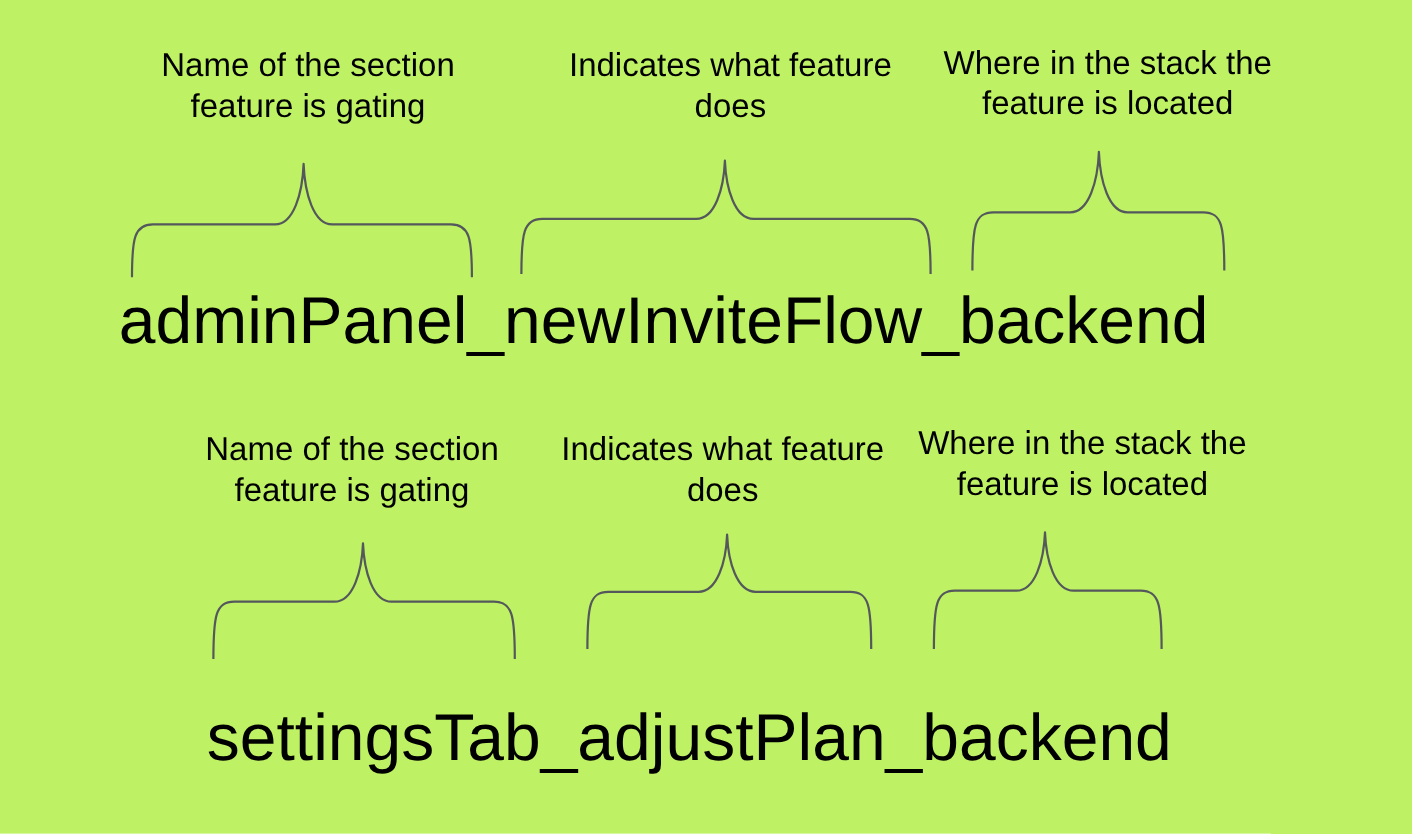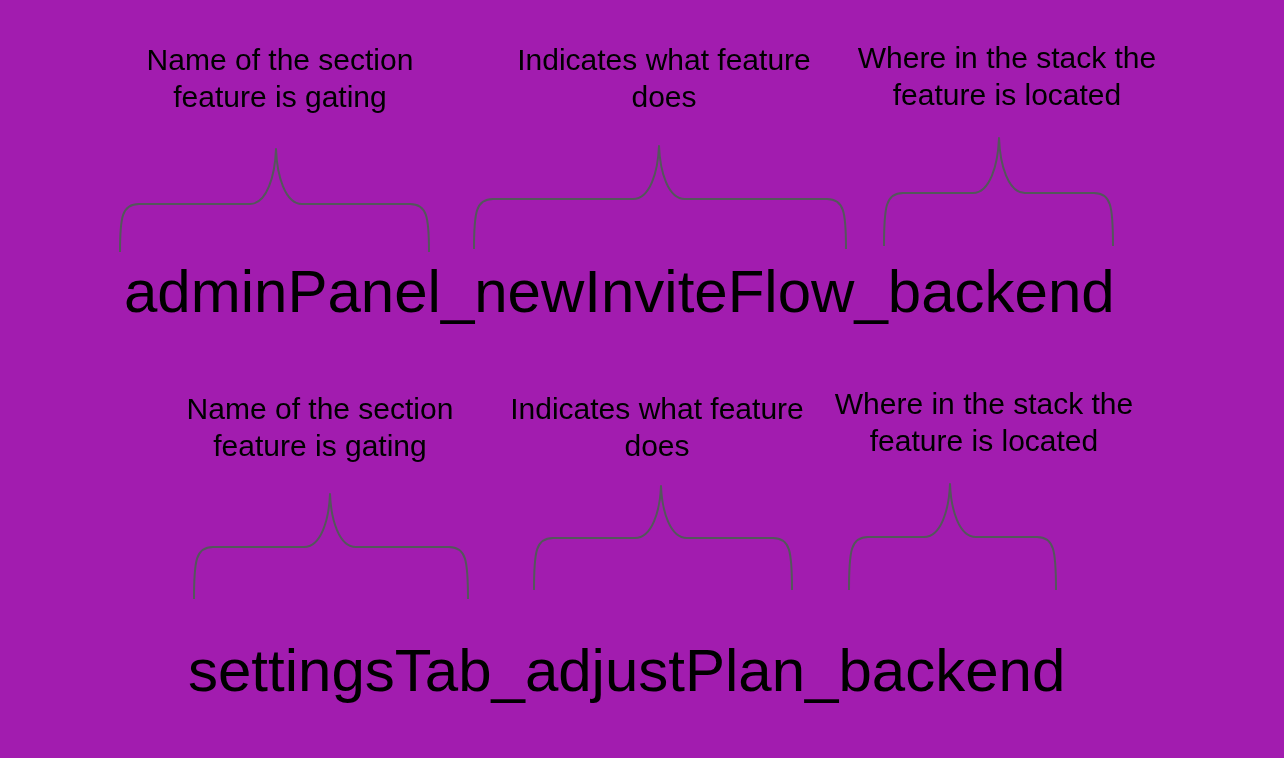--- a/index.html
+++ b/index.html
@@ -4,21 +4,21 @@
 <style>
   html, body {
     margin: 0;
     padding: 0;
     background: #ffffff;
   }
   .canvas {
     position: relative;
     width: 1284px;
     height: 758px;
-    background: #a21caf;
+    background: #bef264;
     overflow: hidden;
     font-family: "Liberation Sans", "DejaVu Sans", sans-serif;
     color: #000000;
   }
   .label {
     position: absolute;
     width: 320px;
     text-align: center;
     font-size: 30px;
     line-height: 37px;
@@ -64,21 +64,21 @@
       </svg>
 
     <svg class="brace" style="left:473px; top:145px;" width="374" height="105" viewBox="0 0 374 105">
         <path d="M 1 104 C 1 67, 3 54, 20 54 L 160 54 C 177 54, 185 26.5, 186 1 C 187 26.5, 195 54, 212 54 L 354 54 C 371 54, 373 67, 373 104" fill="none" stroke="#54575b" stroke-width="2" stroke-linejoin="round"></path>
       </svg>
 
     <svg class="brace" style="left:883px; top:137px;" width="231" height="110" viewBox="0 0 231 110">
         <path d="M 1 109 C 1 69, 3 56, 20 56 L 90 56 C 107 56, 115 27.5, 116 1 C 117 27.5, 125 56, 142 56 L 211 56 C 228 56, 230 69, 230 109" fill="none" stroke="#54575b" stroke-width="2" stroke-linejoin="round"></path>
       </svg>
 
-    <div class="flag" style="left:124px; top:262px;">adminPanel_newInviteFlow_backend</div>
+    <div class="flag" style="left:108px; top:262px;">adminPanel_newInviteFlow_backend</div>
   </div>
 
   <div>
 
     <div class="label" style="left:160px; top:390px;">
       <div>Name of the section</div>
       <div>feature is gating</div>
     </div>
 
     <div class="label" style="left:497px; top:390px;">

